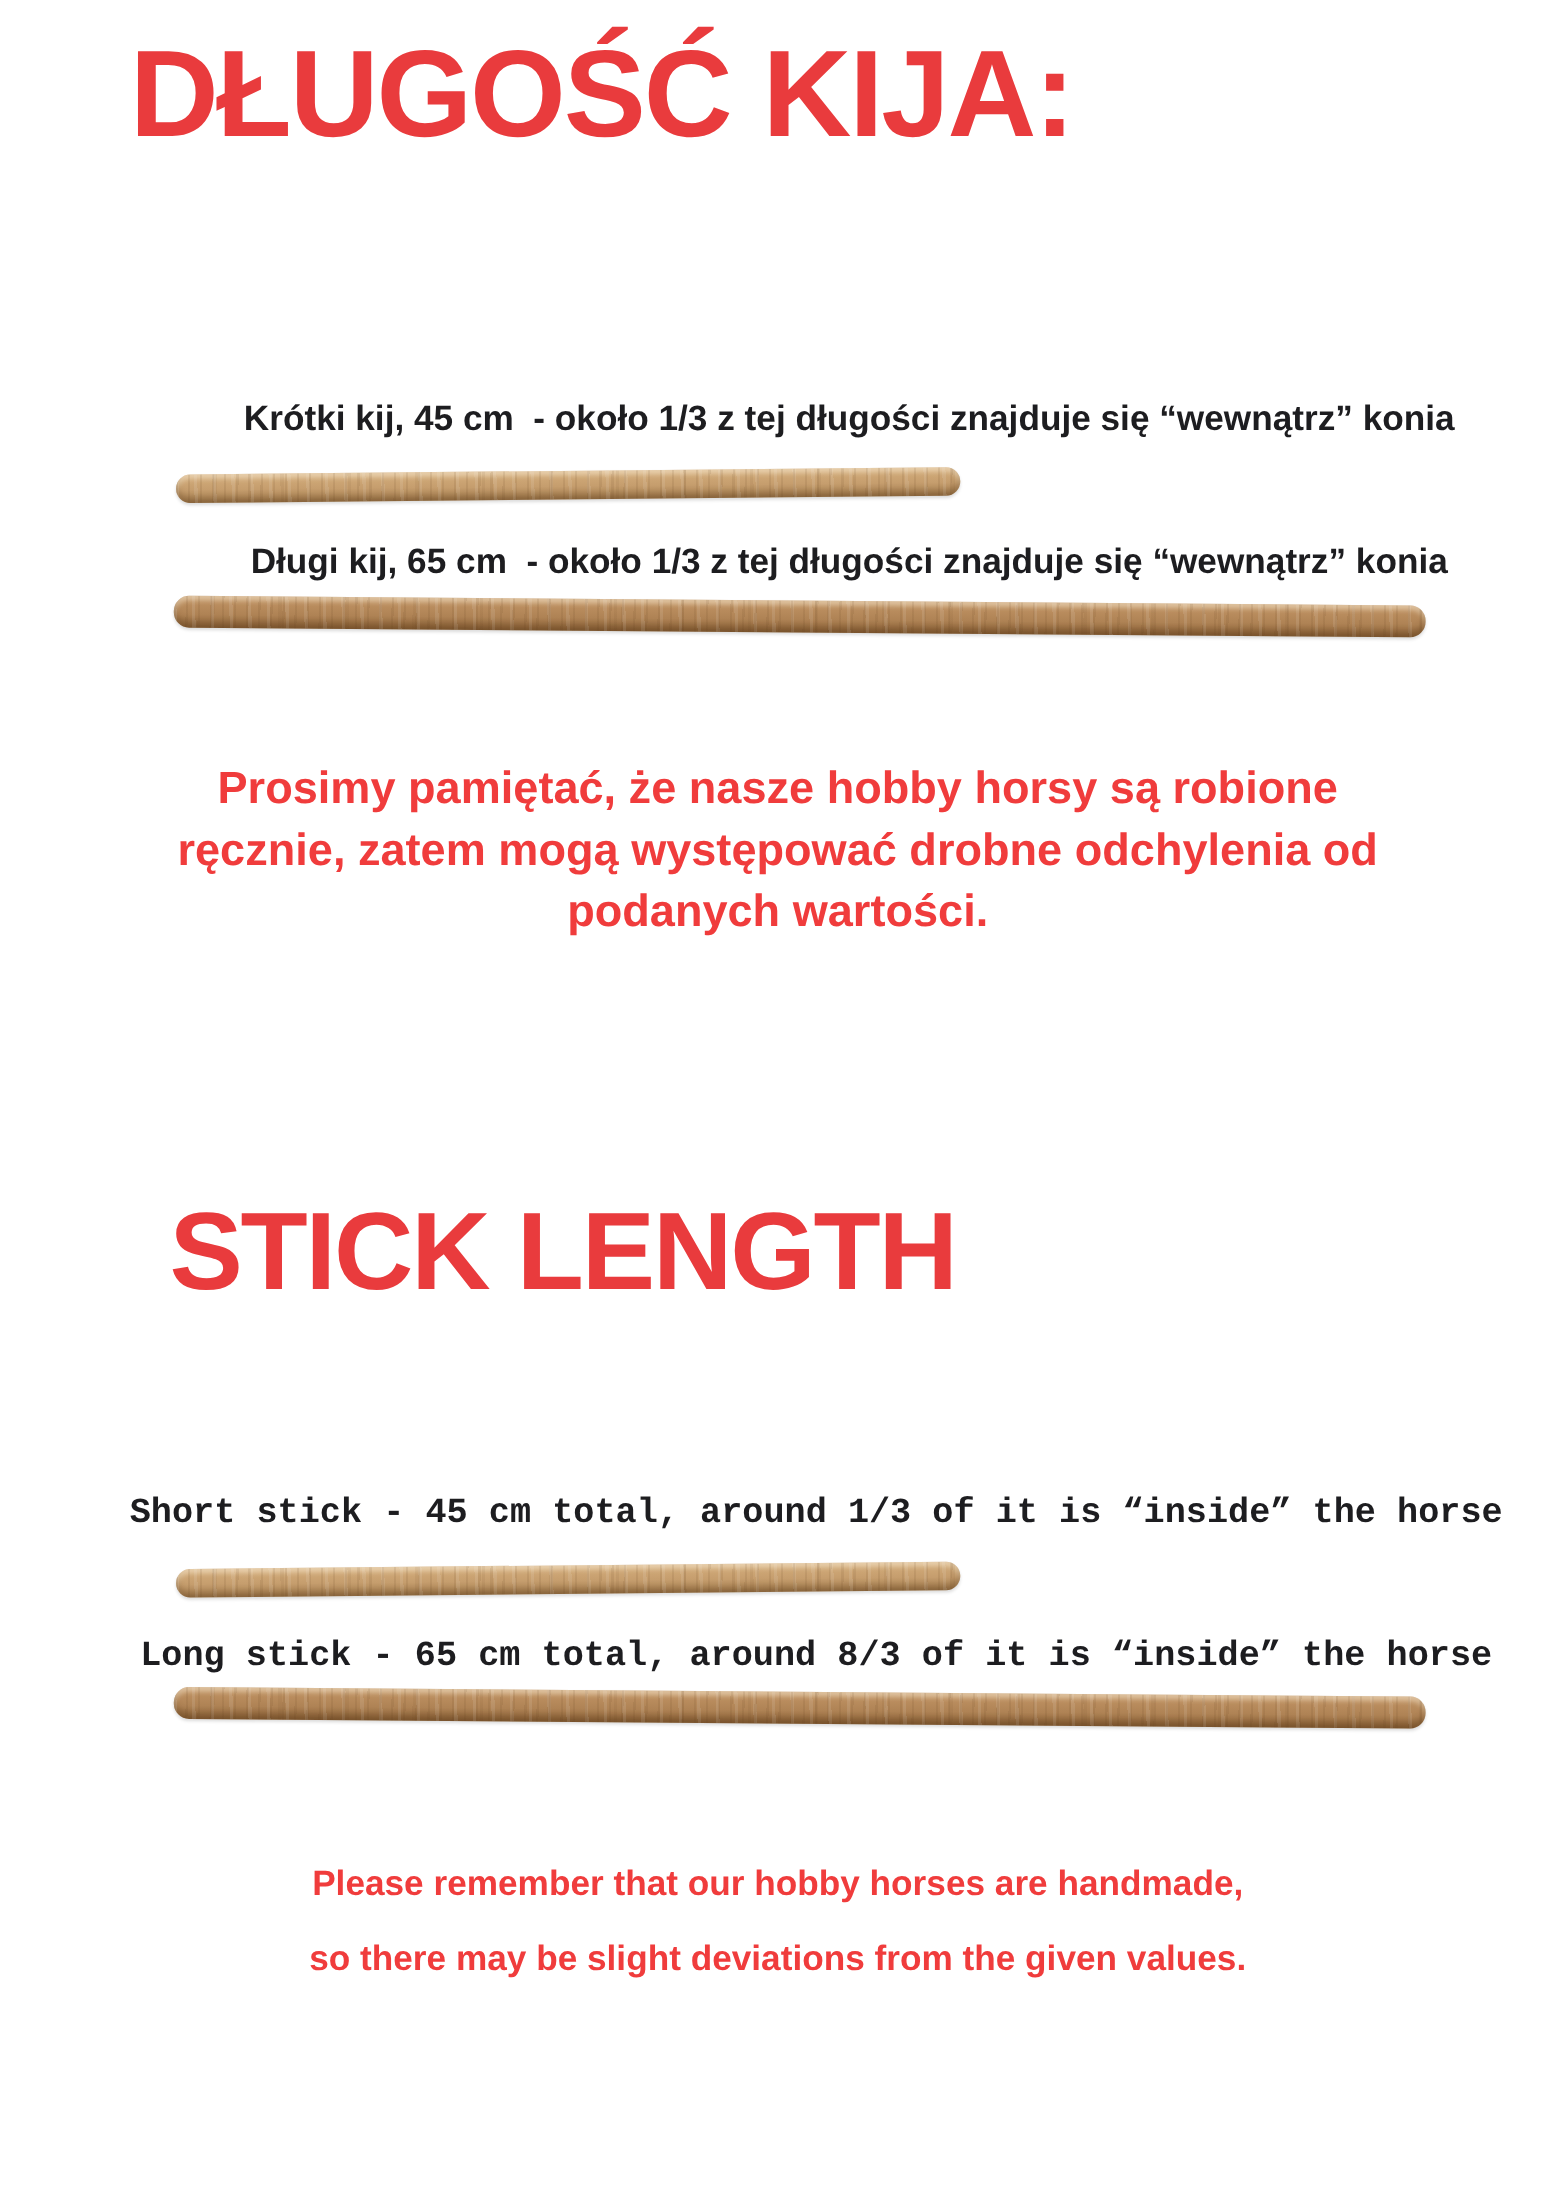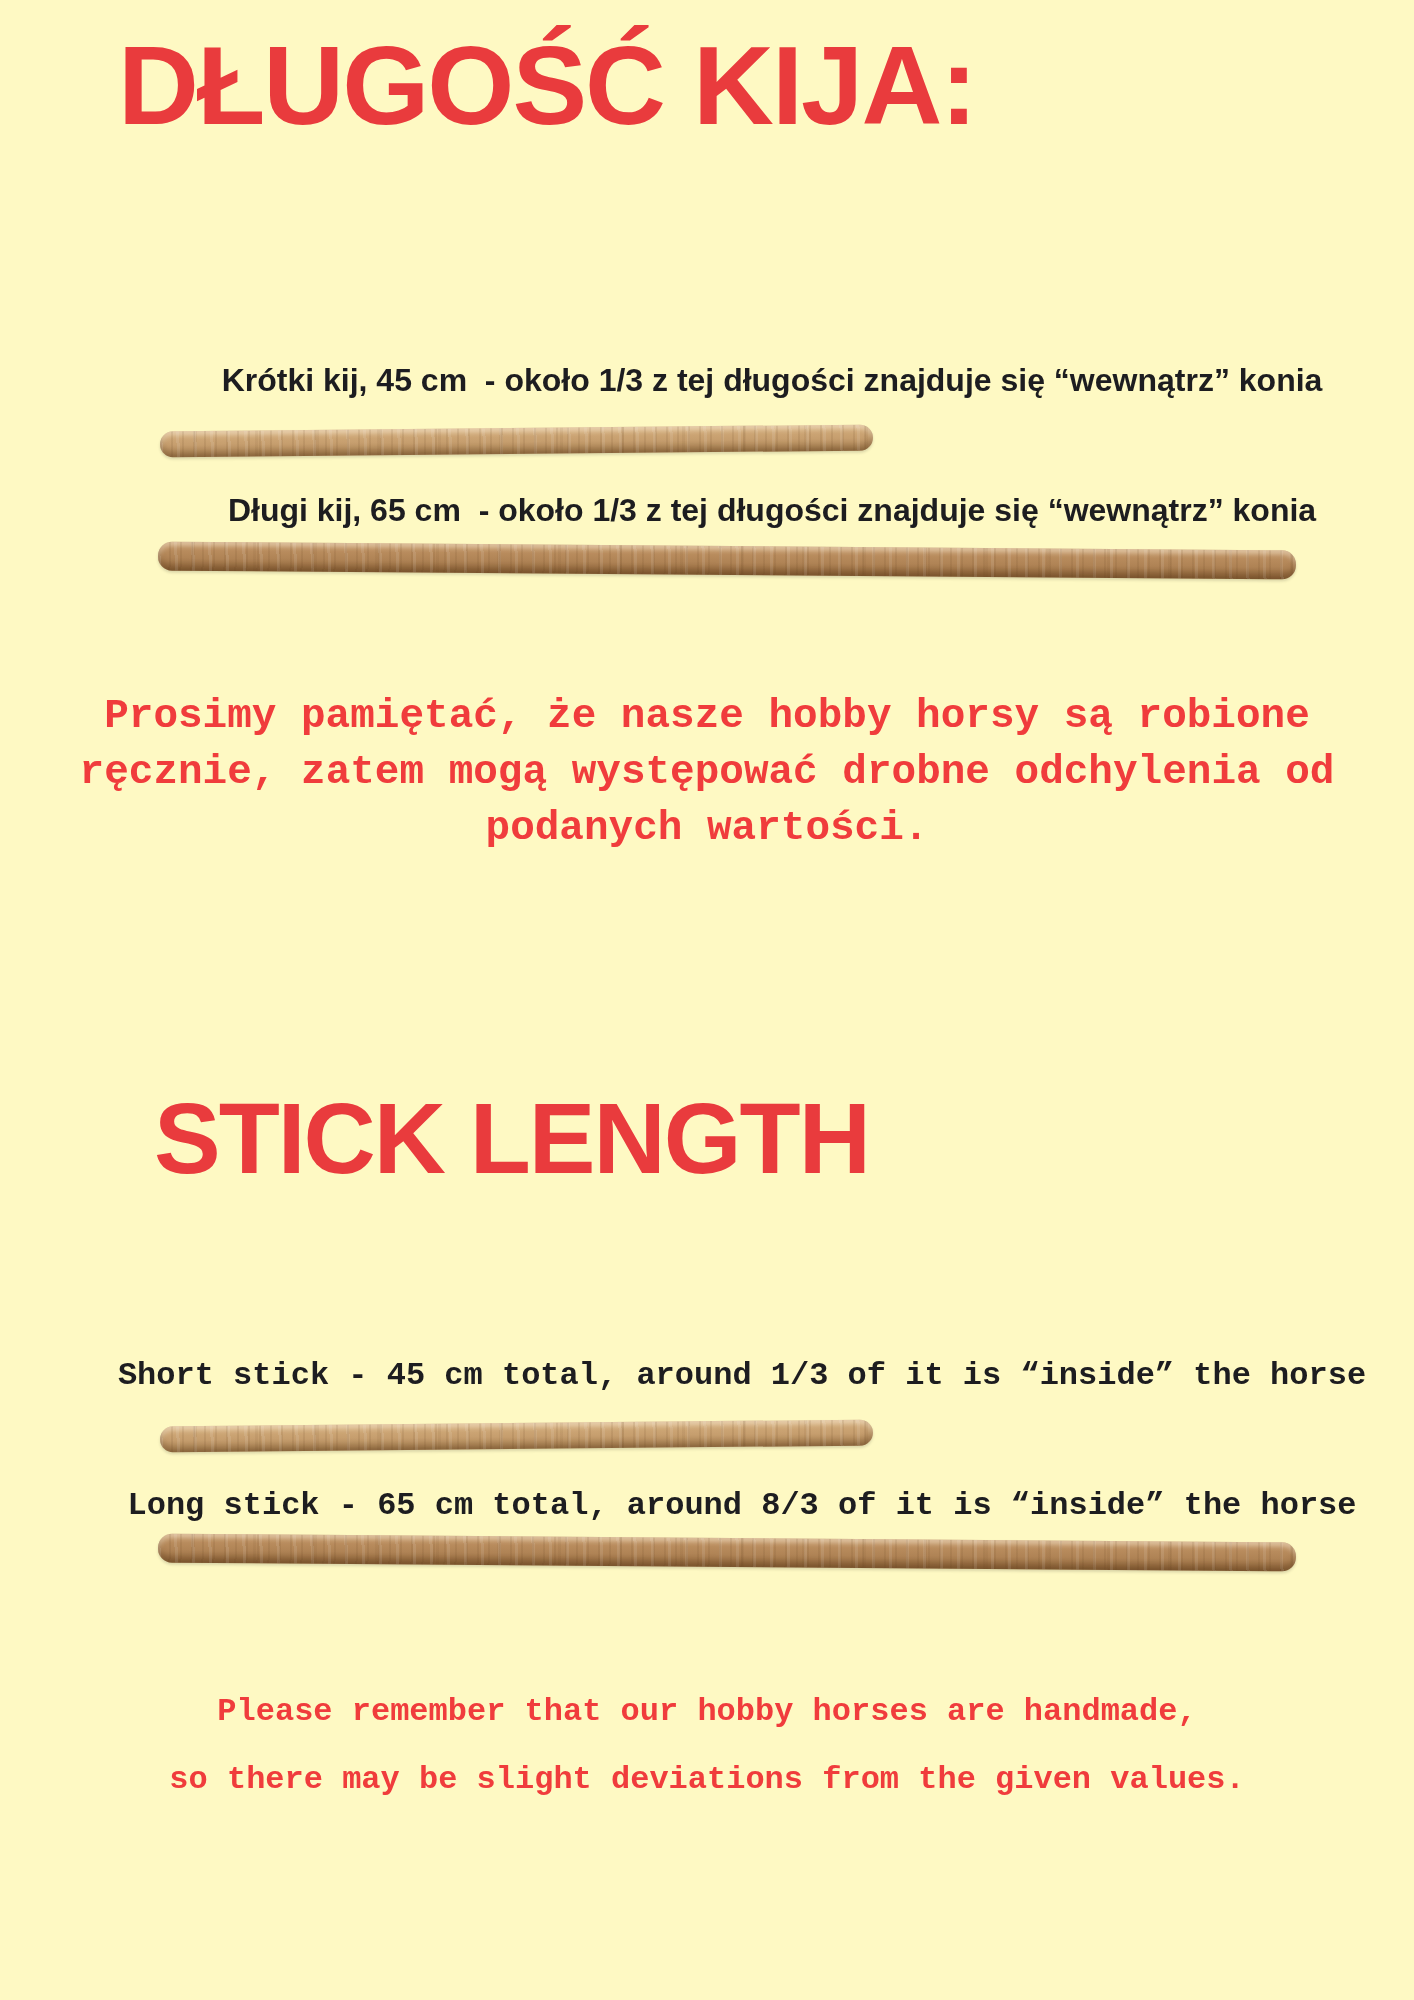--- a/index.html
+++ b/index.html
@@ -1,20 +1,20 @@
 <!DOCTYPE html>
 <html><head>
 <meta charset="utf-8">
 <style>
   html,body{margin:0;padding:0;background:#e9e9e9;}
   .page{
     position:relative;
     width:1414px;height:2000px;
     margin:0 auto;
-    background:#fef9c3;
+    background:#ffffff;
     font-family:"Liberation Sans", sans-serif;
     overflow:hidden;
   }
   .h1{
     position:absolute;
     margin:0;
     font-weight:800;
     color:#e93b3d;
     letter-spacing:-2px;
     line-height:1;
@@ -70,21 +70,21 @@
 
   .note{
     position:absolute;
     left:0; right:0;
     text-align:center;
     font-weight:800;
     color:#f03c3c;
   }
   .note.pl{ top:688px;  font-size:41px; line-height:56px; }
   .note.en{ top:1678px; font-size:32px; line-height:68px; }
-  .note div{ white-space:nowrap;font-family:Liberation Mono, monospace; }
+  .note div{ white-space:nowrap; }
 </style>
 </head>
 <body>
 
 <div class="page">
 
   <h1 class="h1 pl">DŁUGOŚĆ KIJA:</h1>
 
   <div class="stick-label pl" style="top:362px">Krótki kij, 45 cm&nbsp; - około 1/3 z tej długości znajduje się “wewnątrz” konia</div>
 

